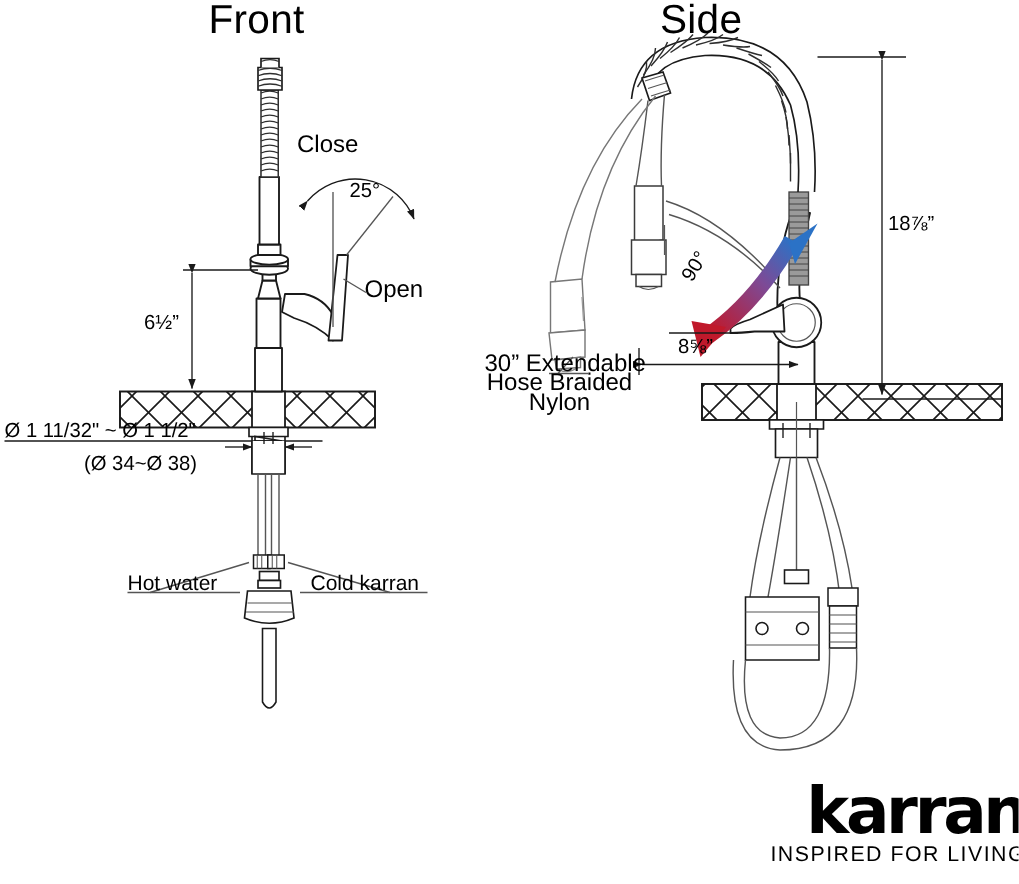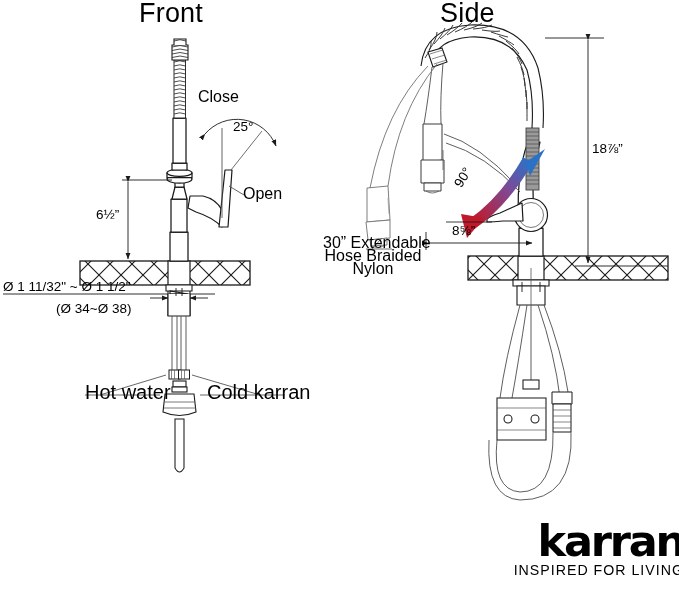--- a/index.html
+++ b/index.html
@@ -3,21 +3,21 @@
 <meta charset="utf-8">
 <style>
   html,body{margin:0;padding:0;background:#ffffff;}
   body{width:679px;height:589px;position:relative;overflow:hidden;
        font-family:"Liberation Sans","DejaVu Sans",sans-serif;color:#000;}
   .stage{position:absolute;left:0;top:0;width:679px;height:589px;padding-left:19px;}
   svg.draw{position:absolute;left:0;top:0;width:679px;height:589px;}
   .lbl{position:absolute;white-space:nowrap;line-height:1.12;}
   .view-title{font-size:27px;font-weight:400;letter-spacing:.2px;}
   .big{font-size:16px;}
-  .mid{font-size:20px;}
+  .mid{font-size:14px;}
   .dim{font-size:13.5px;}
   .small{font-size:16px;}
   .ctr{text-align:center;}
   .logo-wrap{position:absolute;right:14px;bottom:12px;text-align:right;}
   .logo-word{font-family:"DejaVu Sans",sans-serif;font-weight:bold;font-size:43px;
              letter-spacing:-2.2px;line-height:.92;color:#000;position:relative;display:inline-block;}
   .logo-reg{position:absolute;top:2px;right:-9px;font-size:10px;font-weight:normal;letter-spacing:0;}
   .logo-tag{font-family:"Liberation Sans",sans-serif;font-size:14.2px;letter-spacing:1.0px;
             color:#000;line-height:1;margin-top:1px;}
   .rot90{transform:rotate(-58deg);transform-origin:left bottom;}

